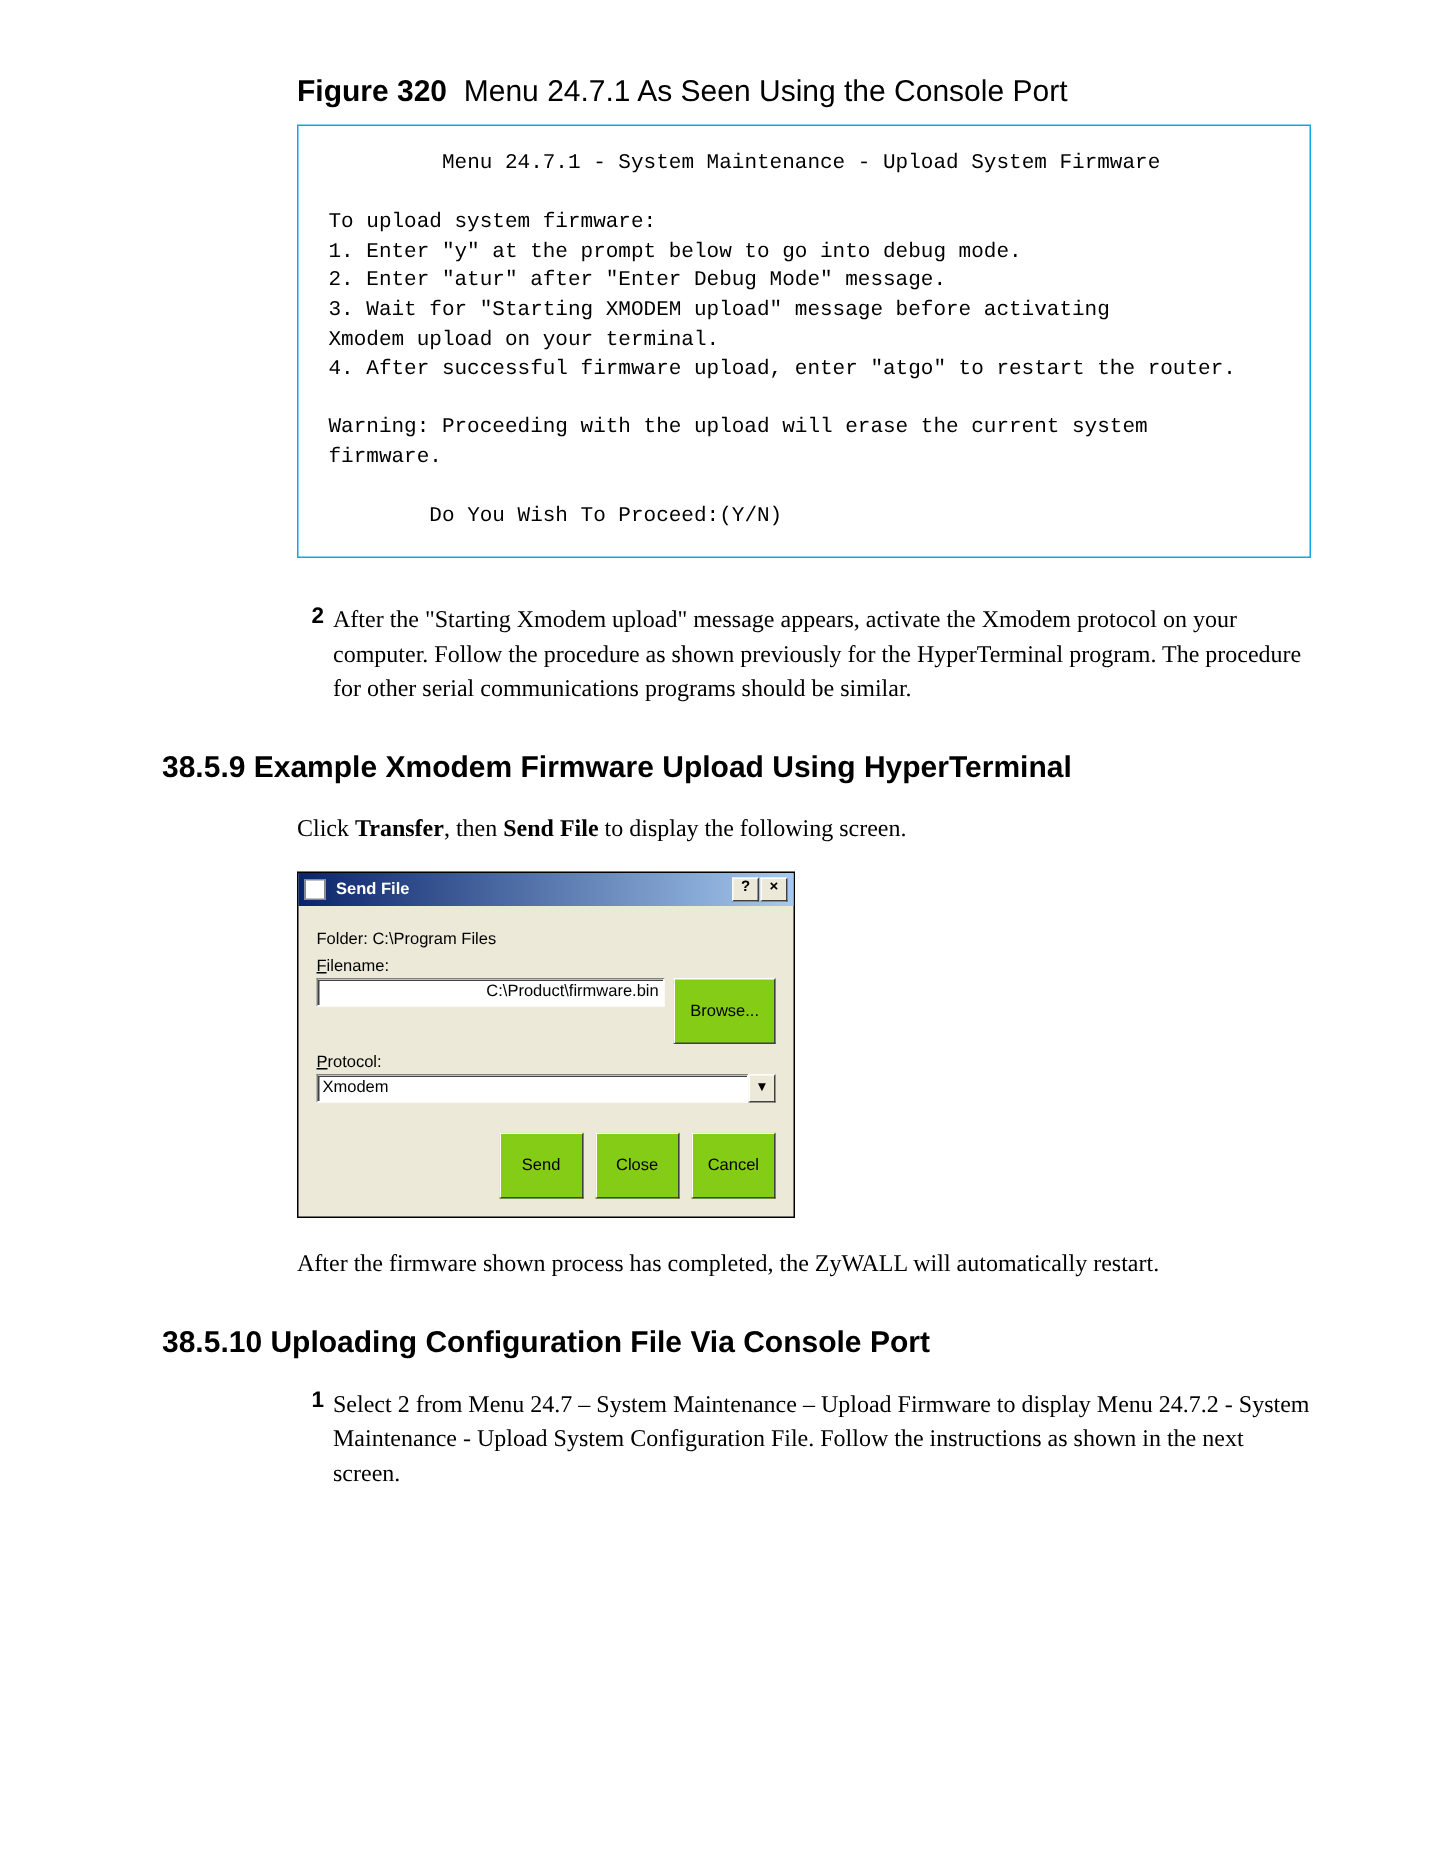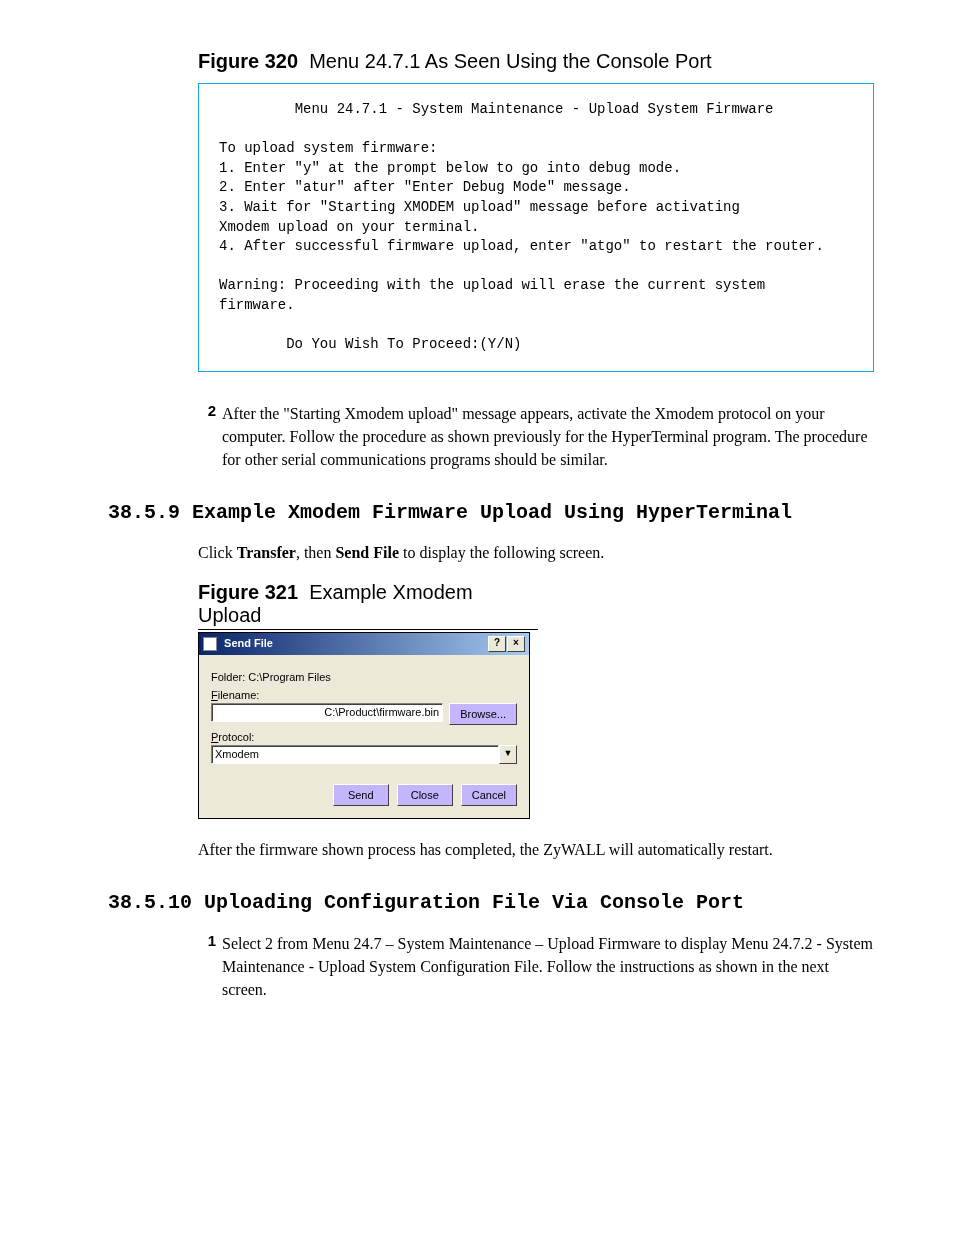--- a/index.html
+++ b/index.html
@@ -52,21 +52,21 @@
     flex-shrink:0;
     text-align:right;
     margin-right:6px;
   }
   .numbered-step .txt {
     font-family: "Times New Roman", Times, serif;
     font-size: 16px;
     line-height: 1.45;
   }
   h2.sect {
-    font-family: Liberation Mono, monospace;
+    font-family: Liberation Sans, sans-serif;
     font-size: 20px;
     font-weight: bold;
     margin: 30px 0 18px 0;
   }
   .body-text {
     margin-left: 90px;
     font-size: 16px;
     line-height: 1.4;
     margin-bottom: 16px;
   }
@@ -112,24 +112,24 @@
     border-right-color:#fff; border-bottom-color:#fff;
     box-shadow: inset 1px 1px 0 #404040;
     padding:1px 3px;
     height:15px;
     line-height:15px;
     font-size:11px;
   }
   .file-row { display:flex; gap:6px; align-items:stretch; margin-top:2px;}
   .file-row .inset-field { flex:1;text-align:right; }
   .winbtn {
-    background:#c4b5fd;
+    background:#84cc16;
     border:1px solid #fff;
     border-right-color:#404040; border-bottom-color:#404040;
-    padding: 4px 10px;
+    padding: 15px 10px;
     font-family:Tahoma,Arial,sans-serif;
     font-size:11px;
     text-align:center;
     min-width:56px;
     box-sizing:border-box;
   }
   .select-row { display:flex; margin-top:2px;}
   .select-row .inset-field { flex:1; }
   .dd-btn {
     width:16px;
@@ -172,23 +172,20 @@
     <div class="num">2</div>
     <div class="txt">After the "Starting Xmodem upload" message appears, activate the Xmodem protocol on your computer. Follow the procedure as shown previously for the HyperTerminal program. The procedure for other serial communications programs should be similar.</div>
   </div>
 
   <h2 class="sect">38.5.9  Example Xmodem Firmware Upload Using HyperTerminal</h2>
 
   <div class="body-text">
     <span>Click </span><b>Transfer</b><span>, then </span><b>Send File</b><span> to display the following screen.</span>
   </div>
 
-  <div class="figure-label" style="margin-bottom:2px; border-bottom:1px solid #000; width:340px; padding-bottom:2px;">
-    <b>Figure 321</b>&nbsp;&nbsp;<span>Example Xmodem Upload</span>
-  </div>
 
   <div class="dialog">
     <div class="dialog-title">
       <span>
         <span style="display:inline-block;width:12px;height:12px;background:#fff;border:1px solid #888;margin-right:4px;vertical-align:middle;"></span>
         <span>Send File</span>
       </span>
       <span class="title-icons">
         <span class="title-btn">?</span>
         <span class="title-btn">×</span>

